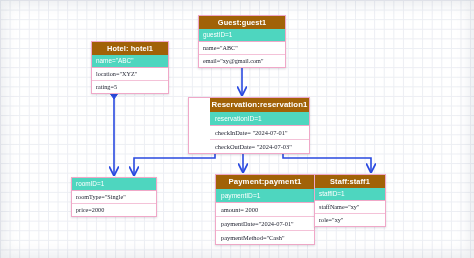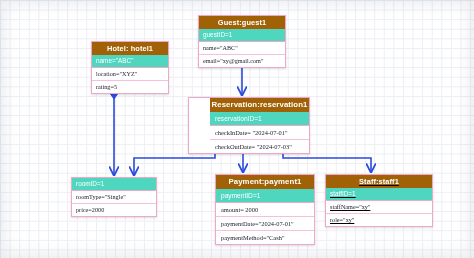--- a/index.html
+++ b/index.html
@@ -80,21 +80,21 @@
   .sz-md .obj-header { font-size: 7.8px; line-height: 14px; height: 14px; }
   .sz-md .obj-key    { font-size: 6.6px; line-height: 13px; height: 13px; padding-left: 5px; }
   .sz-md .obj-attr   { font-size: 6.4px; line-height: 13px; height: 13px; padding-left: 5px; }
 
   
   #obj-hotel       { left: 91px;  top: 41px;  width: 78px; }
   #obj-guest       { left: 198px; top: 15px;  width: 88px; }
   #obj-reservation { left: 188px; top: 97px;  width: 122px; padding-left: 21px; }
   #obj-room        { left: 71px;  top: 177px; width: 86px; }
   #obj-payment     { left: 189px; top: 174px; width: 100px; margin-left: 26px; }
-  #obj-staff       { left: 325px; top: 174px; width: 108px; text-decoration: underline; }
+  #obj-staff       { left: 314px; top: 174px; width: 72px; }
 </style>
 </head>
 <body>
 
 <div id="canvas">
 
   <svg id="wires" width="474" height="258" viewBox="0 0 474 258">
     <defs>
       <marker id="arrowOpen" viewBox="0 0 10 10" refX="9" refY="5" markerWidth="6" markerHeight="6" orient="auto-start-reverse">
         <path d="M 0 0 L 10 5 L 0 10" fill="none" stroke="#2a4ae0" stroke-width="1.8"></path>

